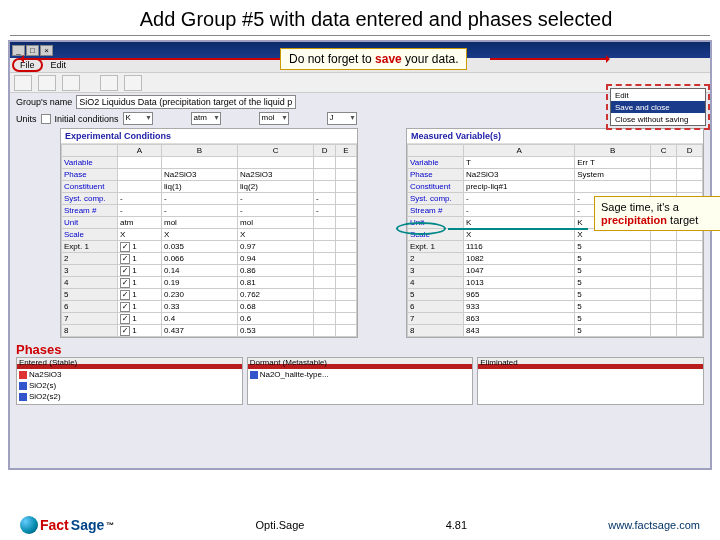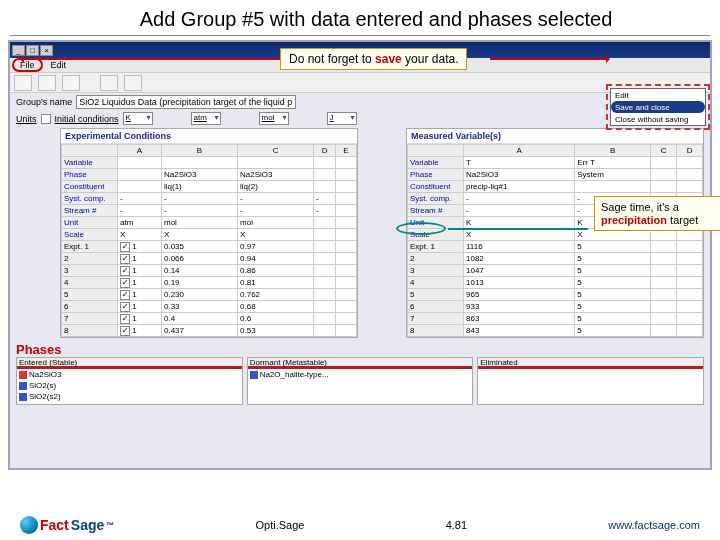--- a/index.html
+++ b/index.html
@@ -11,49 +11,49 @@
   .titlebar .tb-title { flex: 1; padding-left: 2px; }
   .winbtns { display: flex; gap: 1px; }
   .winbtn { width: 13px; height: 11px; background: #d0d0d0; border: 1px solid #888; font-size: 8px; text-align: center; line-height: 9px; color: #000; }
   .menubar { background: #e8e8e8; height: 15px; display: flex; align-items: center; font-size: 9px; padding: 0 4px; gap: 10px; border-bottom: 1px solid #ccc; }
   .menubar span:first-child { outline: 2px solid #c00; border-radius: 8px; padding: 0 6px; }
   .toolbar { background: #f0f0f0; height: 20px; display: flex; align-items: center; padding: 0 4px; gap: 6px; border-bottom: 1px solid #ccc; }
   .tbtn { width: 18px; height: 16px; background: #f4f4f4; border: 1px solid #bbb; }
   .content { position: relative; height: calc(100% - 51px); }
   .row-name { display: flex; align-items: center; gap: 4px; padding: 2px 6px; font-size: 9px; }
   .row-name input { font-size: 9px; height: 14px; flex: 0 0 220px; border: 1px solid #888; padding: 0 2px; background:#fff;}
-  .row-units { display: flex; align-items: center; gap: 4px; padding: 1px 6px; font-size: 9px; text-decoration: underline; }
+  .row-units { display: flex; align-items: center; gap: 4px; padding: 1px 6px; font-size: 9px; }
   .sel { font-size: 8px; height: 13px; border: 1px solid #888; background:#fff; padding: 0 12px 0 2px; position: relative; min-width: 30px;}
   .sel::after { content:"▾"; position:absolute; right:1px; top:0; font-size:8px; color:#555;}
   .panes { display: flex; gap: 4px; padding: 2px 6px; }
   .pane { flex: 1; border: 1px solid #aaa; background: #fff; margin-left: 44px; }
   .pane-title { font-size: 9px; font-weight: bold; color: #22a; padding: 2px 4px; border-bottom:1px solid #ddd;}
   table.grid { border-collapse: collapse; width: 100%; font-size: 8px; }
   table.grid th, table.grid td { border: 1px solid #ccc; padding: 0 2px; height: 12px; text-align: left; white-space: nowrap; overflow: hidden;}
   table.grid th { background: #eee; font-weight: normal; text-align:center;}
   table.grid td:first-child { background:#eee; width:56px;}
   .blue { color: #00c; }
   .phases-box { margin: 2px 6px; }
   .phases-title { color: #c00; font-size: 13px; font-weight: bold; }
   .phase-cols { display: flex; gap: 4px; }
   .phase-col { flex:1; border:1px solid #aaa; background:#fff; height: 48px; font-size:8px; }
-  .phase-col .ph-head { background:#eee; border-bottom:3px solid #b91c1c; padding:0 2px; height:11px;}
+  .phase-col .ph-head { background:#eee; border-bottom:5px solid #b91c1c; padding:0 2px; height:11px;}
   .phase-col .ph-row { display:flex; align-items:center; gap:2px; padding:0 2px; height:11px;}
   .ph-ico { width:8px; height:8px; }
   .ph-ico.r { background:#d33;}
   .ph-ico.b { background:#35c;}
   .callout-save { position:absolute; top:48px; left:280px; background:#fffff0; border:1px solid #c90; padding:3px 8px; font-size:12px; z-index:5;}
   .callout-save b { color:#c00;}
   .arrow-save { position:absolute; top:58px; left:22px; width:258px; height:2px; background:#c00; z-index:4;}
   .arrow-save::before{content:"";position:absolute;left:-6px;top:-3px;border:4px solid transparent;border-right-color:#c00;}
   .arrow-save2 { position:absolute; top:58px; right:112px; width:118px; height:2px; background:#c00; z-index:4;}
   .arrow-save2::after{content:"";position:absolute;right:-6px;top:-3px;border:4px solid transparent;border-left-color:#c00;}
   .dropdown-box { position:absolute; top:88px; right:14px; width:96px; background:#fff; border:1px solid #666; outline:2px dashed #c33; outline-offset:2px; z-index:6; font-size:8px;}
   .dd-item { padding:1px 4px; height:12px; display:flex; align-items:center;}
-  .dd-item.hl { background:#1a3a8a; color:#fff;border-radius:6px;}
+  .dd-item.hl { background:#1a3a8a; color:#fff;}
   .callout-precip { position:absolute; top:196px; right:-4px; width:130px; background:#fffff0; border:1px solid #c90; padding:4px 6px; font-size:11px; z-index:20; line-height:1.15;}
   .callout-precip b{color:#c00;}
   .precip-oval { position:absolute; top:222px; left:396px; width:50px; height:13px; border:2px solid #088; border-radius:50%; z-index:7;}
   .precip-line { position:absolute; top:228px; left:448px; width:140px; height:2px; background:#088; z-index:7;}
   .footer { position:absolute; bottom:6px; left:0; right:0; display:flex; align-items:center; justify-content:space-between; padding:0 20px; font-size:11px;}
   .logo { display:flex; align-items:center; gap:2px; font-weight:bold; font-size:14px;}
   .logo .globe{width:18px;height:18px;border-radius:50%;background:radial-gradient(circle at 30% 30%,#6cf,#08a 60%,#046);}
   .logo .f{color:#c00;} .logo .s{color:#048;}
   .chk { display:inline-block; width:10px; height:10px; border:1px solid #888; background:#fff; text-align:center; line-height:8px; font-size:8px;}
 </style>

